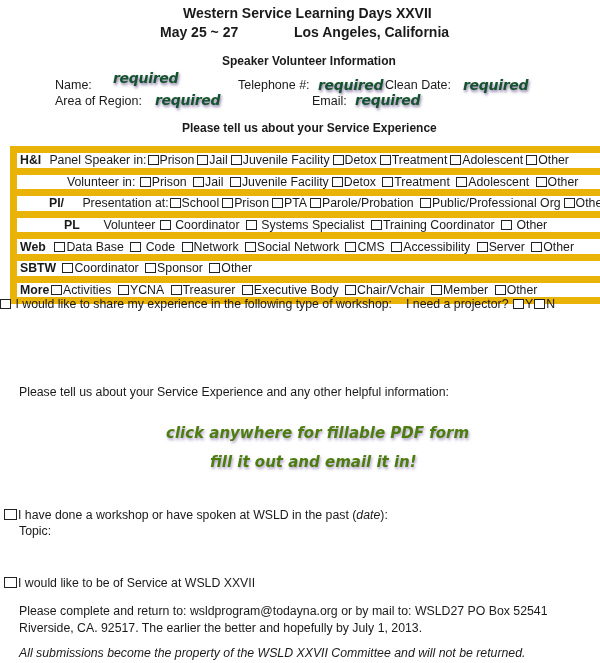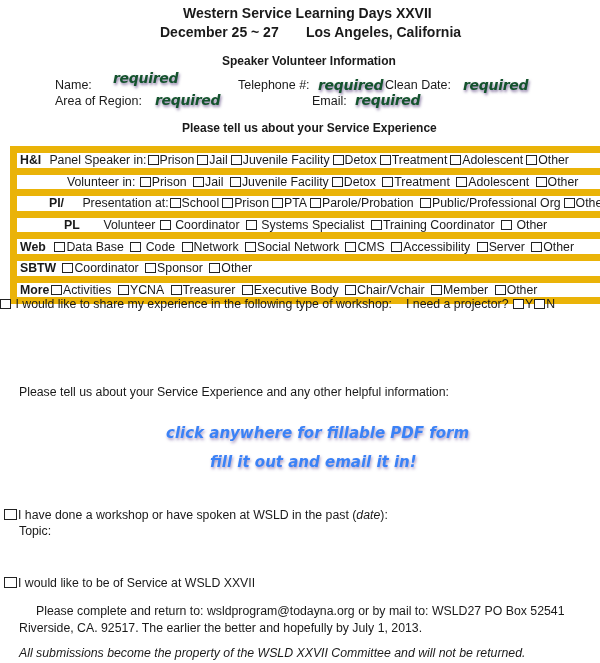--- a/index.html
+++ b/index.html
@@ -15,28 +15,28 @@
     table.exp { position:absolute; left:10px; top:146px; width:577px;
                 border-collapse:collapse; font-size:12.3px; }
     table.exp td { border:7px solid #eab308; height:14.6px; padding:0 0 0 3px;
                    white-space:nowrap; line-height:14px; }
     .cat { font-weight:bold; display:inline-block; }
     .cb { display:inline-block; width:11px; height:10px; border:1px solid #222;
           vertical-align:-1px; margin:0 1px; background:#fff; box-sizing:border-box; }
     .opt { margin-right:2px; }
     .body-text { font-size:12.3px; }
     .banner { font-family:"DejaVu Sans", sans-serif; font-style:italic; font-weight:bold;
-              color:#3b82f6; font-size:15px; text-shadow:1px 2px 3px rgba(90,60,140,0.5); }
+              color:#4d7c0f; font-size:15px; text-shadow:1px 2px 3px rgba(90,60,140,0.5); }
   </style>
 </head>
 <body>
 
 <div class="abs title" style="left:183px; top:5px;">Western Service Learning Days XXVII</div>
-<div class="abs title" style="left:160px; top:24px;">December 25 ~ 27</div>
-<div class="abs title" style="left:306px; top:24px;">Los Angeles, California</div>
+<div class="abs title" style="left:160px; top:24px;">May 25 ~ 27</div>
+<div class="abs title" style="left:294px; top:24px;">Los Angeles, California</div>
 <div class="abs h2" style="left:222px; top:54px;">Speaker Volunteer Information</div>
 
 <div class="abs lbl" style="left:55px; top:78px;">Name:</div>
 <div class="abs req" style="left:113px; top:70px;">required</div>
 <div class="abs lbl" style="left:238px; top:78px;">Telephone #:</div>
 <div class="abs req" style="left:318px; top:77px;">required</div>
 <div class="abs lbl" style="left:385px; top:78px;">Clean Date:</div>
 <div class="abs req" style="left:463px; top:77px;">required</div>
 <div class="abs lbl" style="left:55px; top:94px;">Area of Region:</div>
 <div class="abs req" style="left:155px; top:92px;">required</div>
@@ -135,15 +135,15 @@
 
 <div class="abs body-text" style="left:3px; top:508px;">
   <span class="cb" style="width:13px; height:11px;"></span><span>I have done a workshop or have spoken at WSLD in the past (</span><i>date</i><span>):</span>
 </div>
 <div class="abs body-text" style="left:19px; top:524px;">Topic:</div>
 
 <div class="abs body-text" style="left:3px; top:576px;">
   <span class="cb" style="width:13px; height:11px;"></span><span>I would like to be of Service at WSLD XXVII</span>
 </div>
 
-<div class="abs body-text" style="left:36px; top:604px;">Please complete and return to: wsldprogram@todayna.org or by mail to: WSLD27 PO Box 52541</div>
+<div class="abs body-text" style="left:19px; top:604px;">Please complete and return to: wsldprogram@todayna.org or by mail to: WSLD27 PO Box 52541</div>
 <div class="abs body-text" style="left:19px; top:621px;">Riverside, CA. 92517. The earlier the better and hopefully by July 1, 2013.</div>
 <div class="abs body-text" style="left:19px; top:646px; font-style:italic;">All submissions become the property of the WSLD XXVII Committee and will not be returned.</div>
 
 </body></html>

